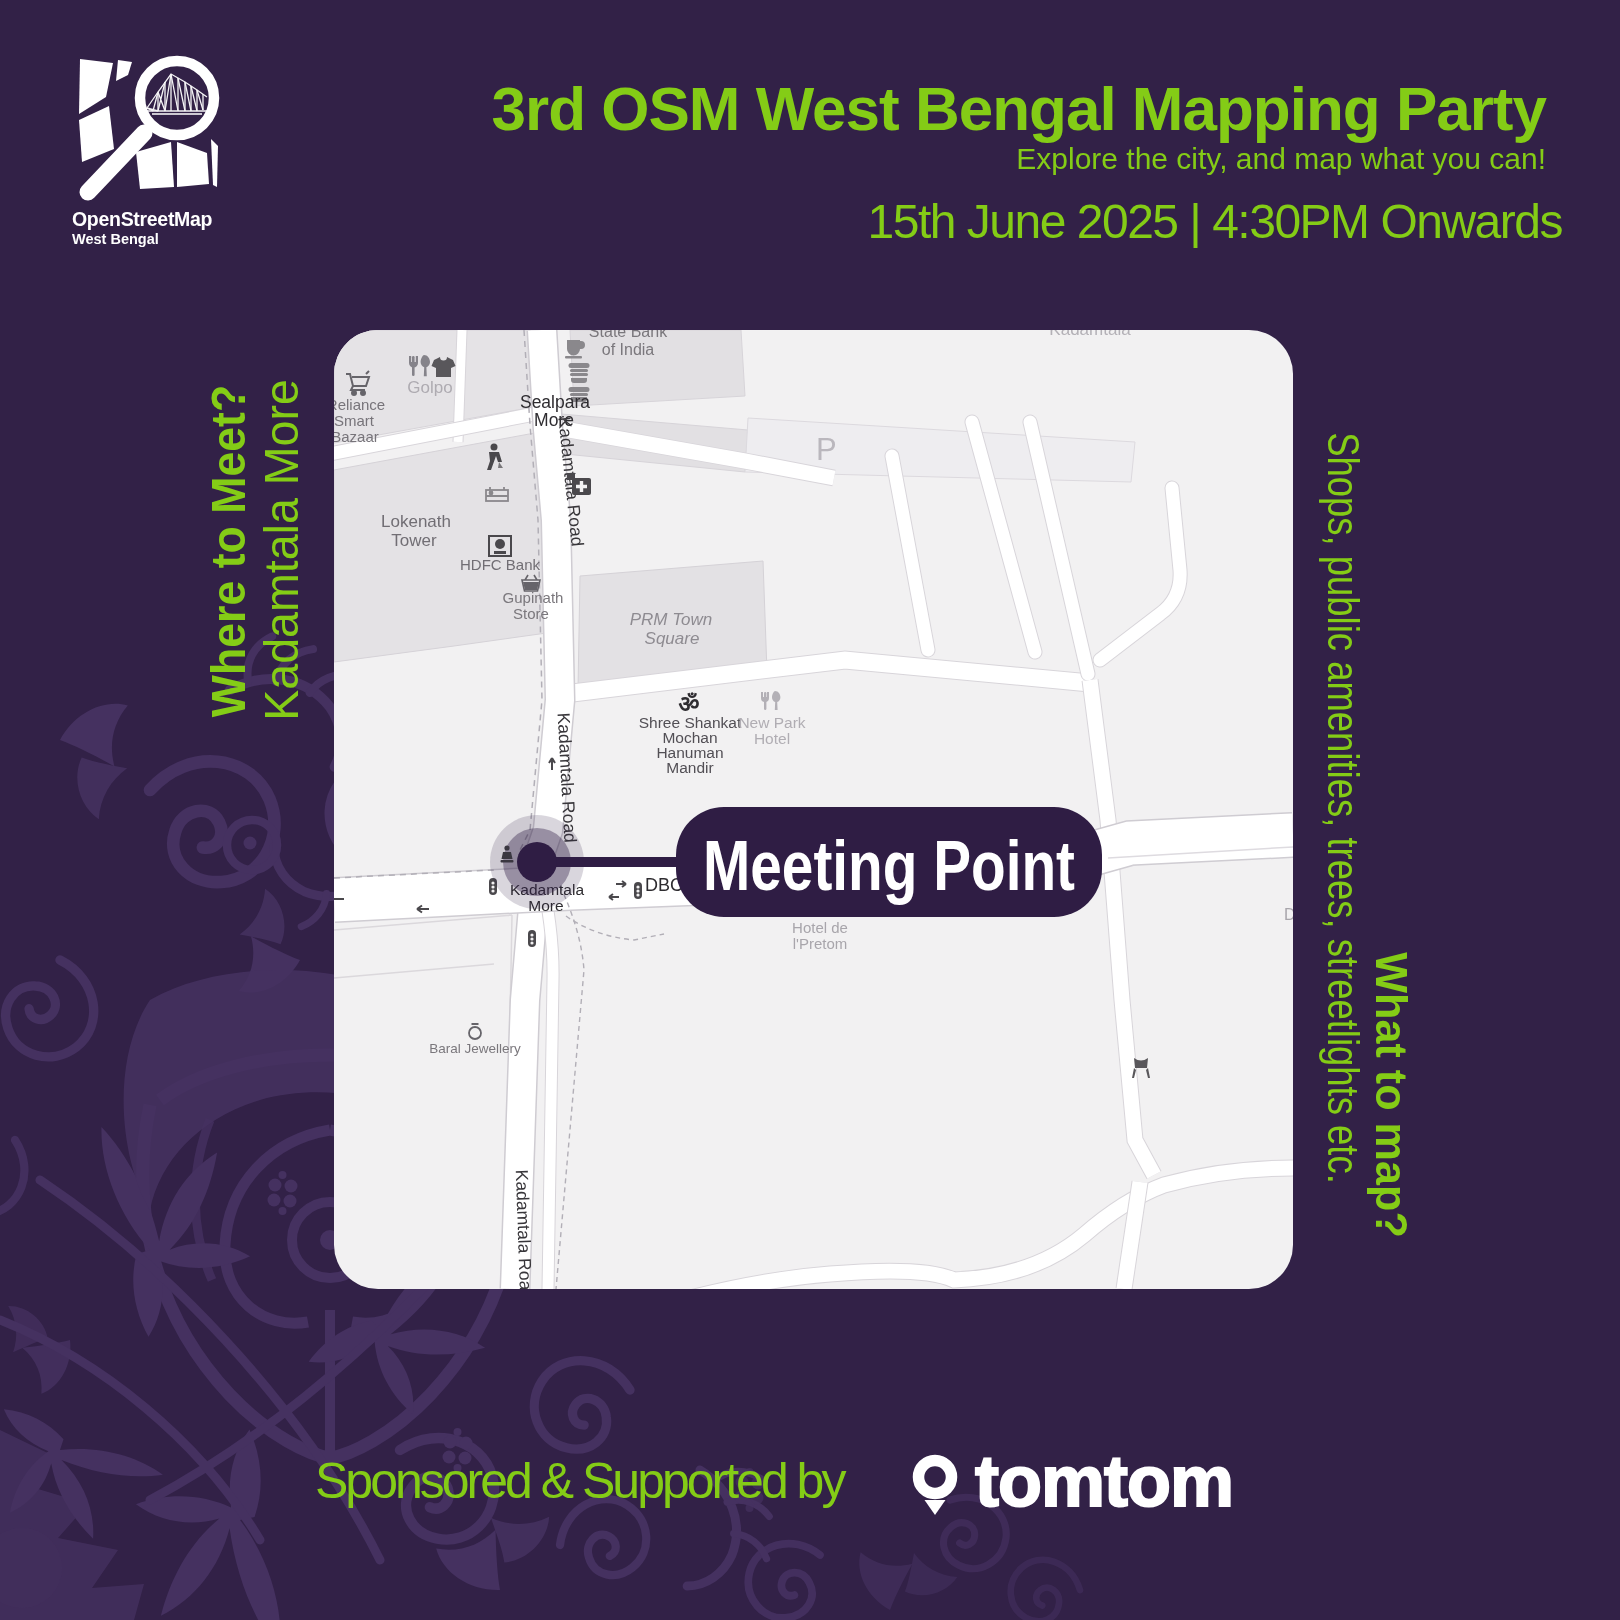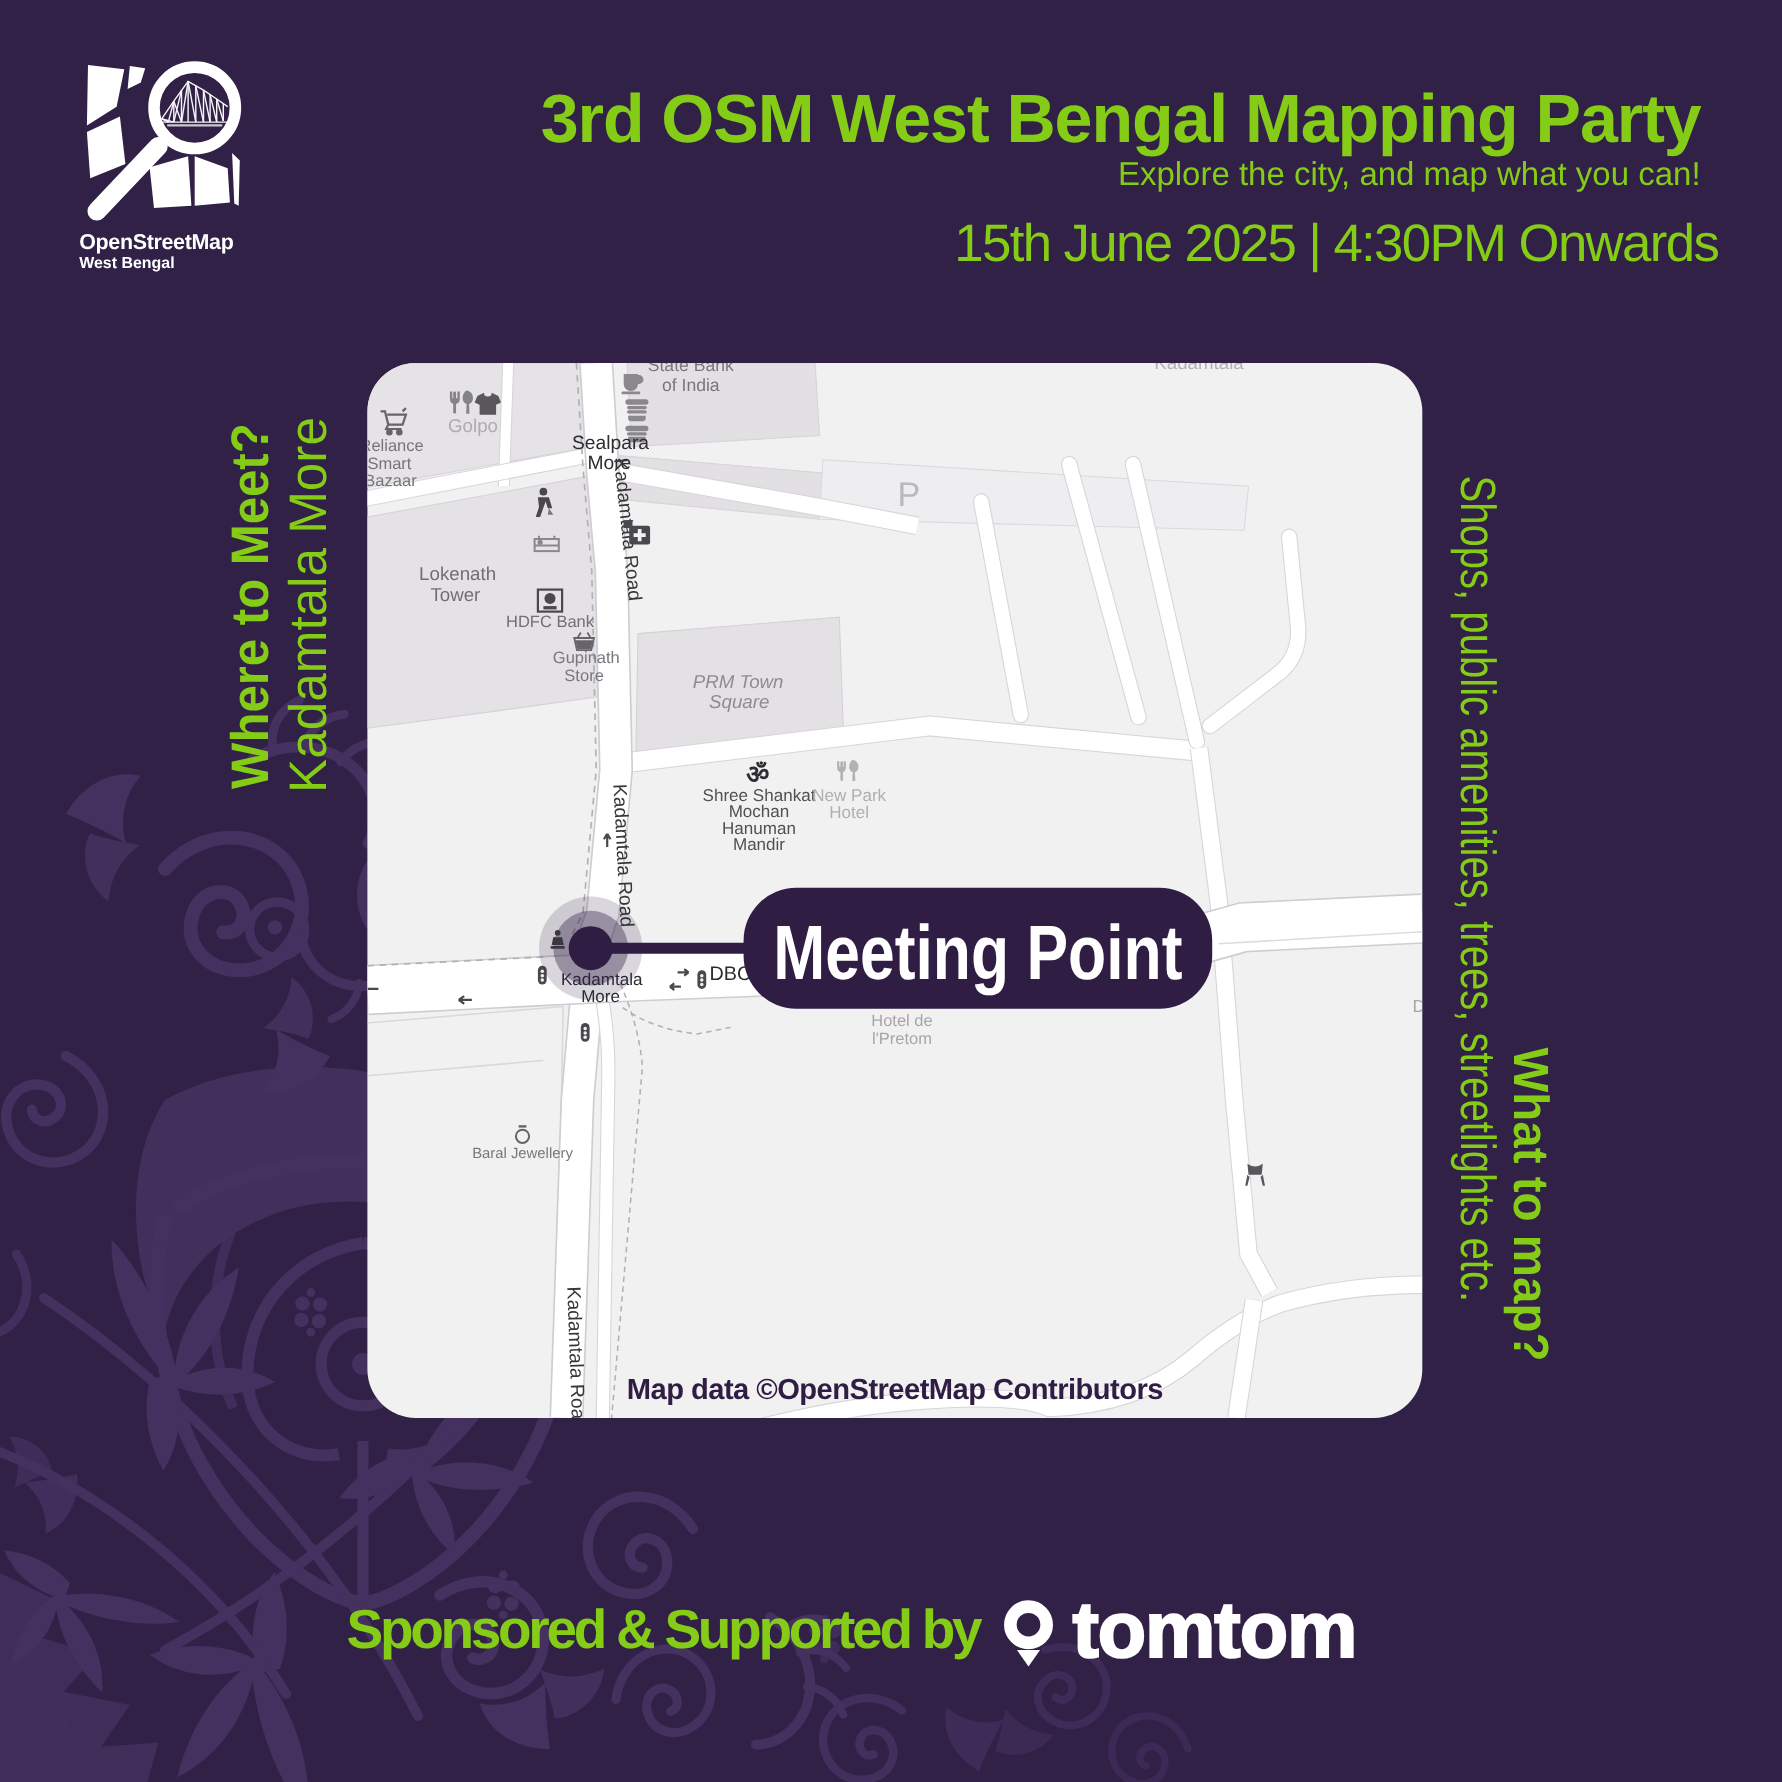--- a/index.html
+++ b/index.html
@@ -472,24 +472,23 @@
         <path d="M169,522 h8 l1.5,7 h-11 z"></path>
         <rect x="166.5" y="530" width="13" height="2.6" rx="1"></rect>
       </g>
 
 <g>
         <rect x="342" y="477" width="426" height="110" rx="48" fill="#2f1d44"></rect>
 <text x="555" y="560" fill="#ffffff" font-size="70" font-weight="bold" text-anchor="middle" textLength="372" lengthAdjust="spacingAndGlyphs">Meeting Point</text>
       </g>
 </svg>
 
-<div class="abs" style="left:0;top:918px;width:959px;text-align:center;font-size:26.5px;font-weight:bold;letter-spacing:-0.5px;color:#2f1d44">Map data ©OpenStreetMap Contributors</div>
 </div>
 
-<div class="abs white" style="left:315px;top:1452px;font-size:50px;font-weight:bold;letter-spacing:-3px;white-space:nowrap">Sponsored &amp; Supported by</div>
+<div class="abs white" style="left:315px;top:1452px;font-size:50px;font-weight:normal;letter-spacing:-3px;white-space:nowrap">Sponsored &amp; Supported by</div>
 
 <svg class="abs" style="left:905px;top:1445px" width="340" height="80" viewBox="0 0 340 80">
 
   <circle cx="30" cy="32" r="16.5" fill="none" stroke="#ffffff" stroke-width="11.5"></circle>
   <path d="M19.5,55 L40.5,55 L30,70 Z" fill="#ffffff"></path>
 
   <text x="70" y="61" font-size="72" font-weight="bold" fill="#ffffff" stroke="#ffffff" stroke-width="2" letter-spacing="-1" font-family="Liberation Sans, sans-serif">tomtom</text>
 </svg>
 
 </body></html>

